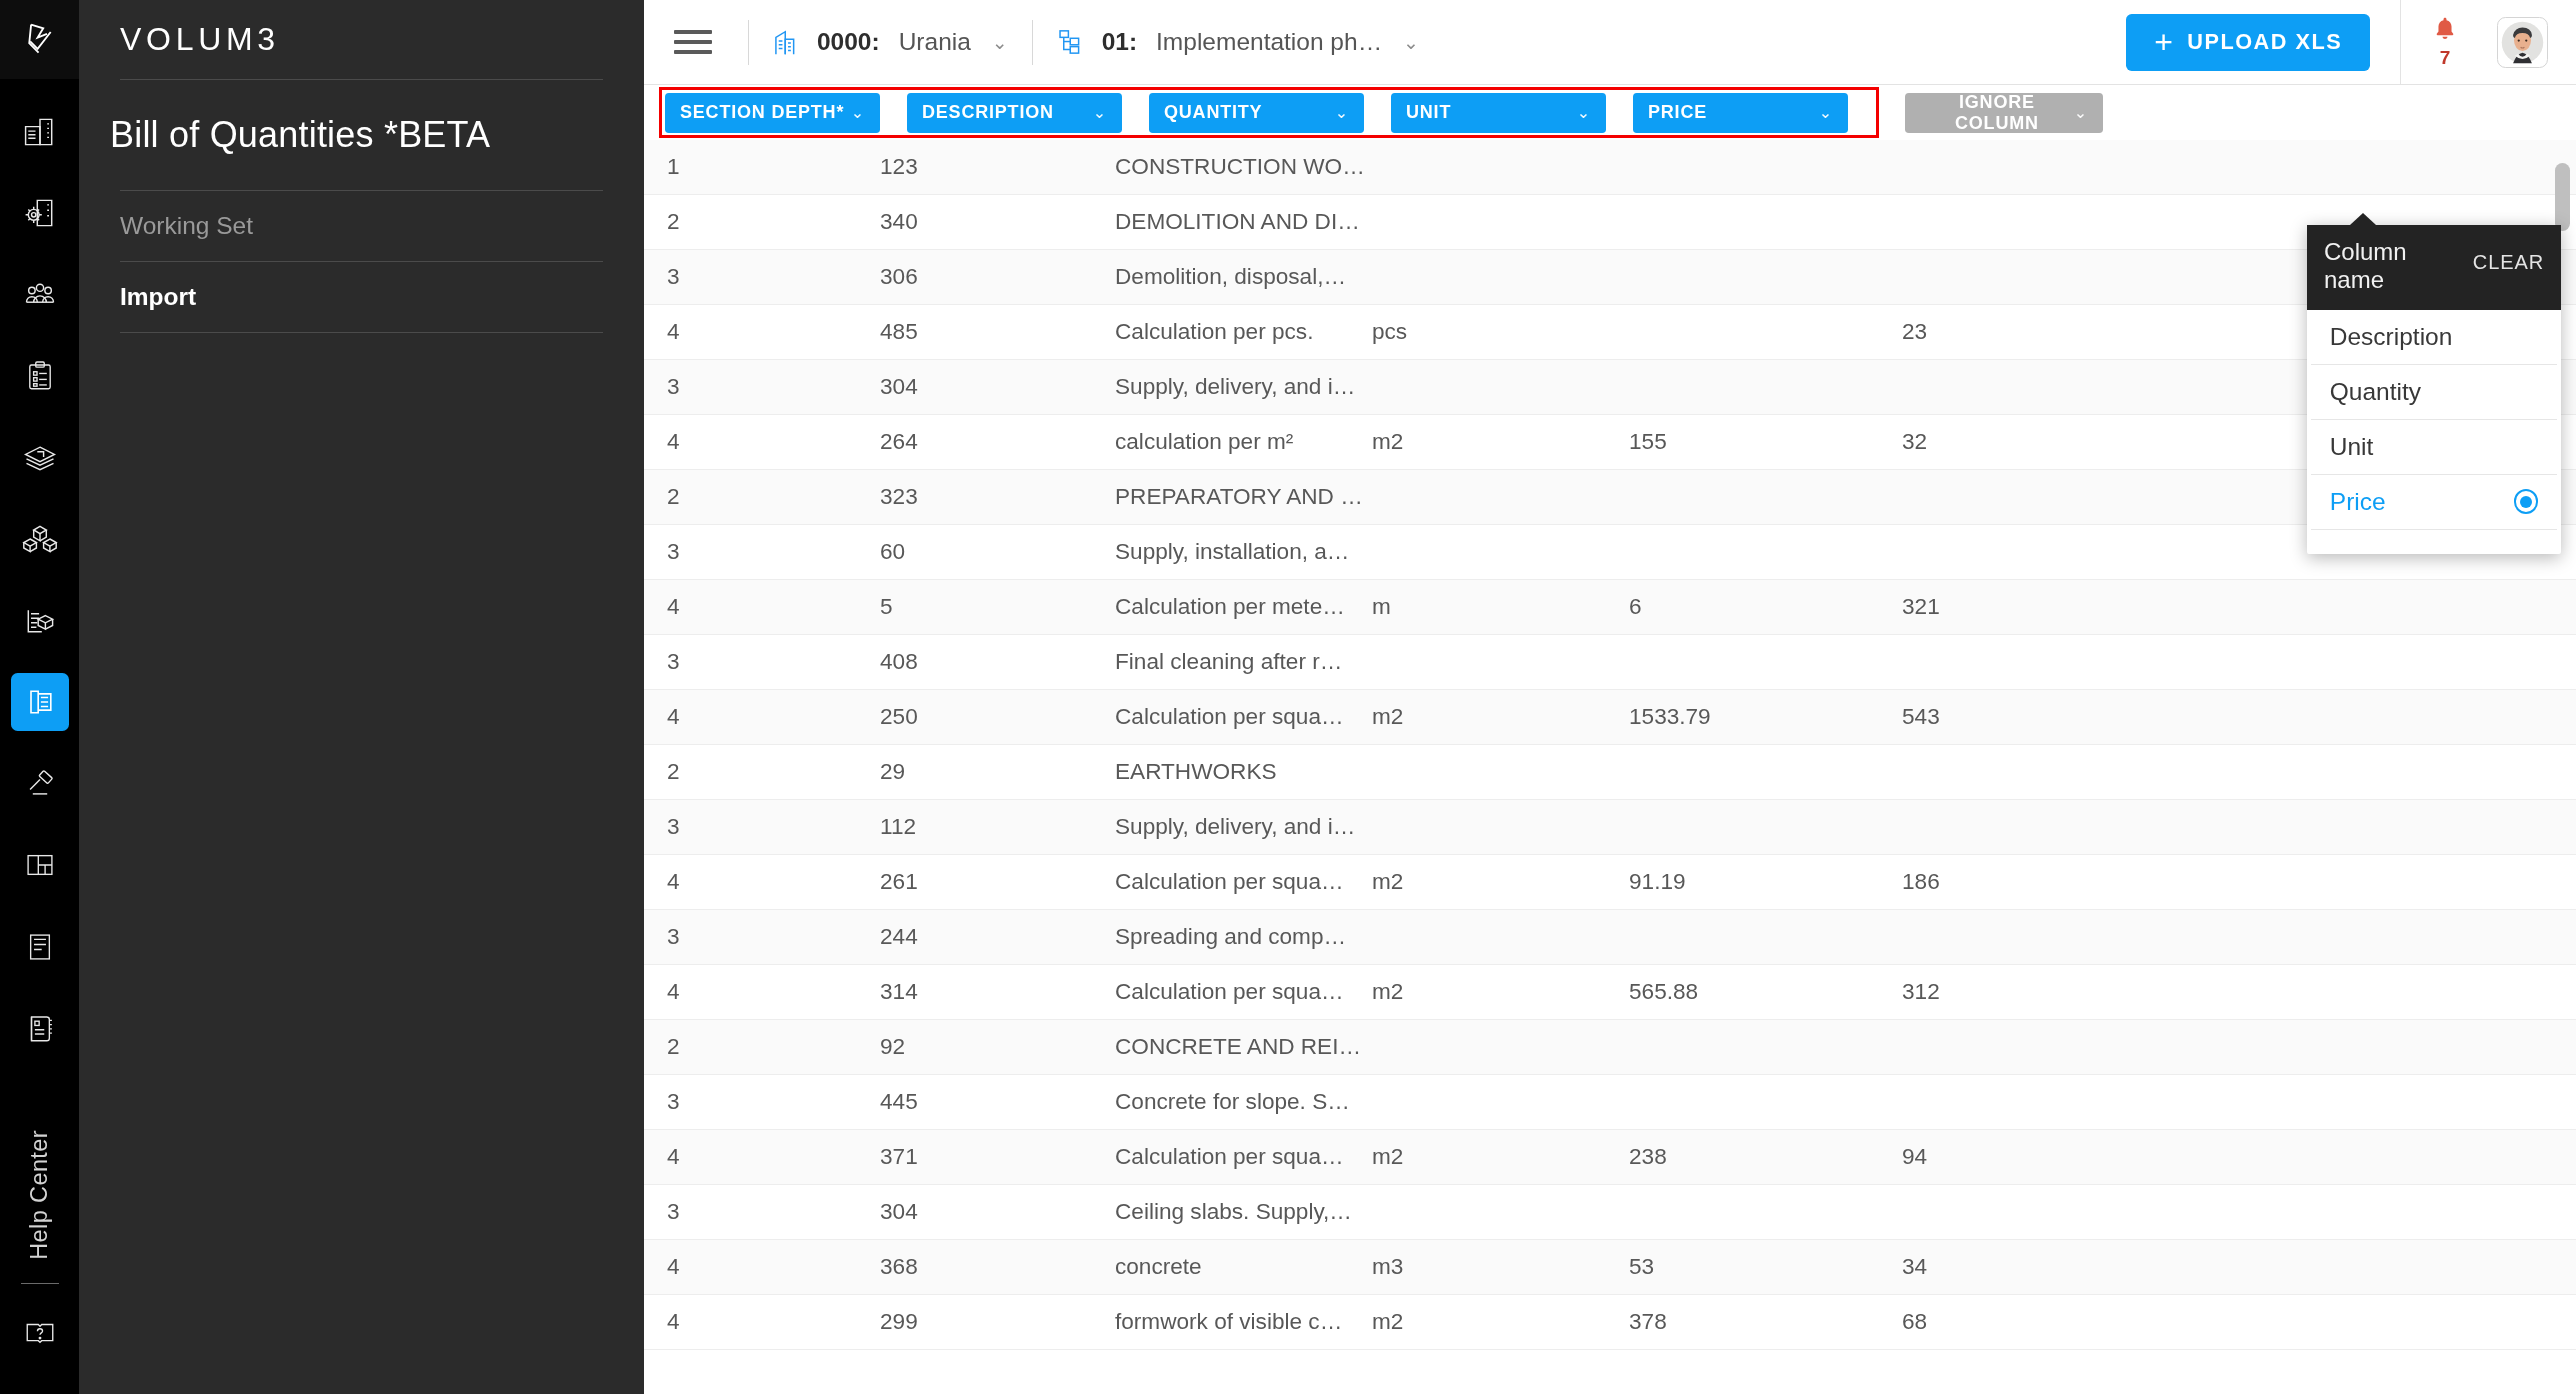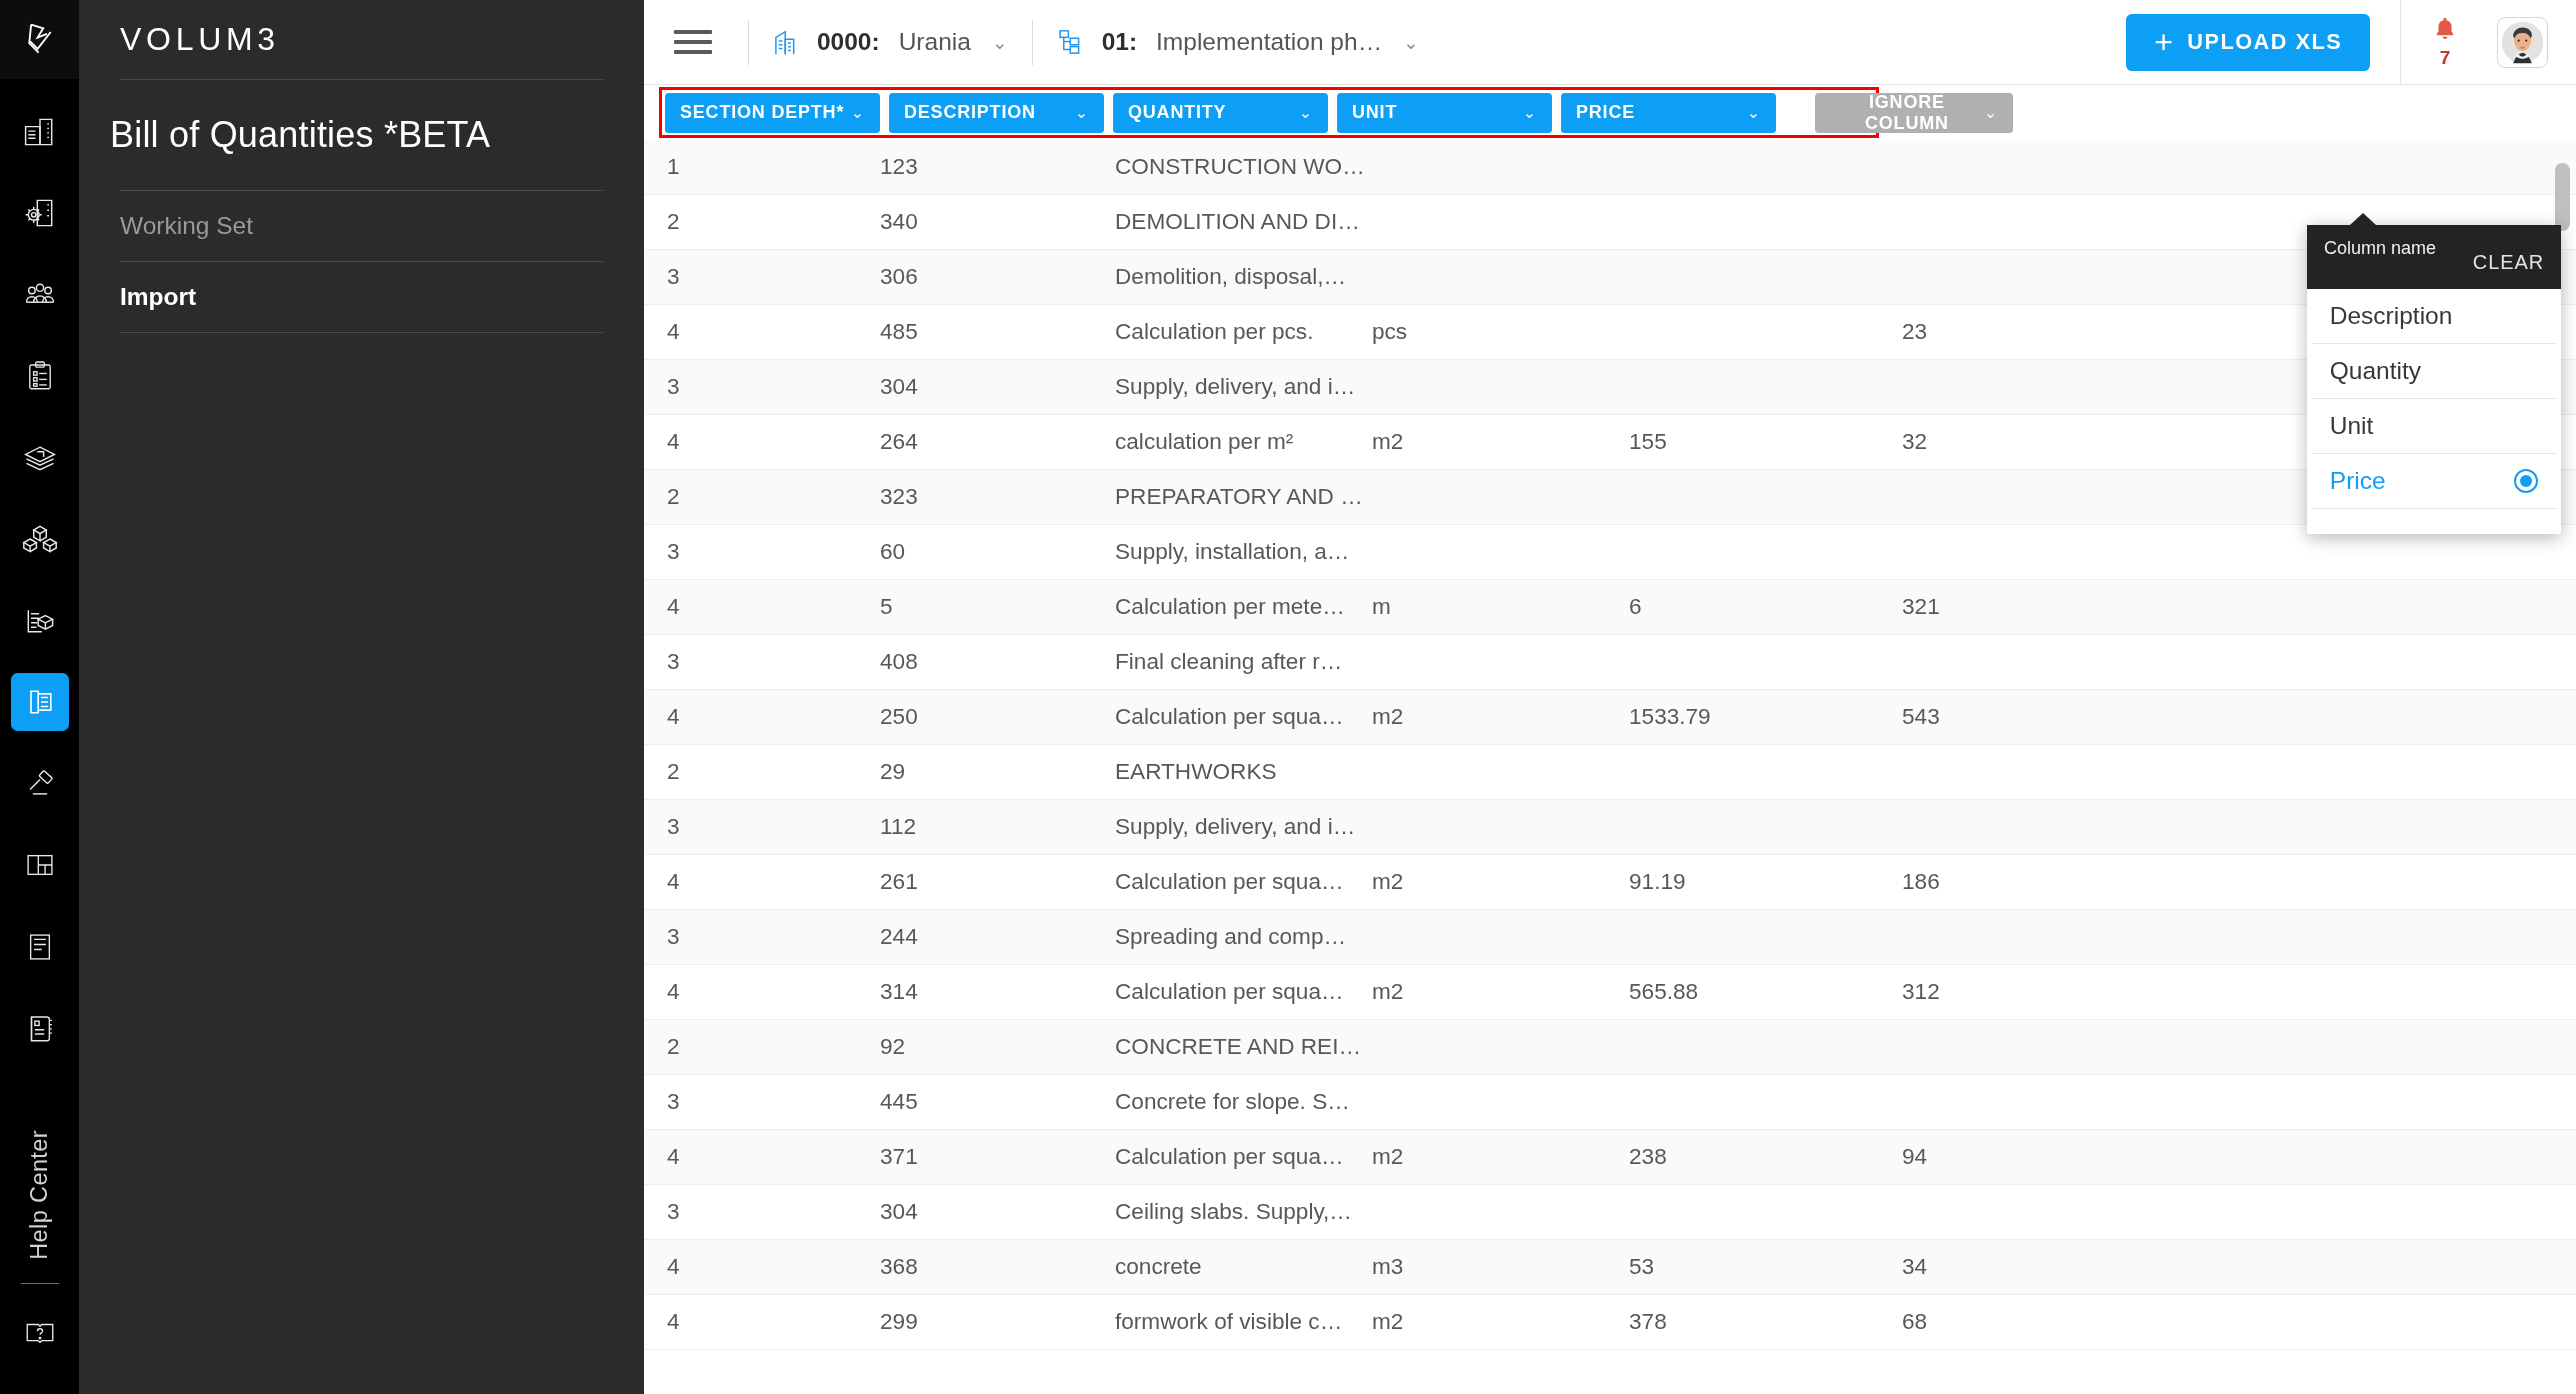--- a/index.html
+++ b/index.html
@@ -107,21 +107,21 @@
   .btn-import {
     background: #0d9ef5; color: #fff; border: none; border-radius: 5.7px;
     height: 58px; width: 256px; font-size: 23.5px; font-weight: 700; letter-spacing: 1.4px;
     cursor: pointer; font-family: "Liberation Sans", sans-serif;
   }
 
   
   .colbar-outer { position: relative; flex: 0 0 55px; height: 55px; background:#fff; }
   .colbar {
     position: absolute; left: 0; top: 0; height: 55px; width: 100%;
-    display: flex; align-items: center; padding-left: 21px; gap: 9px;
+    display: flex; align-items: center; padding-left: 21px; gap: 27px;
   }
   .redbox {
     position: absolute; left: 15px; top: 1.9px; width: 1220px; height: 51px;
     border: 3.8px solid #f40000; pointer-events: none; z-index: 6;
   }
   .colbtn {
     height: 40px; width: 215px; background: #0d9ef5; color: #fff; border: none;
     border-radius: 3.8px; display: flex; align-items: center; justify-content: space-between;
     padding: 0 15px; font-size: 18px; font-weight: 700; letter-spacing: 0.8px;
     cursor: pointer; font-family: "Liberation Sans", sans-serif; flex: 0 0 215px;
@@ -154,21 +154,21 @@
   
   .dropdown {
     position: absolute; left: 1663px; top: 225px; width: 254px;
     background: #fff; box-shadow: 0 3.8px 17px rgba(0,0,0,.28); z-index: 30;
     border-radius: 1.9px;
   }
   .dd-head {
     background: #232323; color: #fff; display: flex; align-items: flex-start;
     justify-content: space-between; padding: 13px 17px 15px 17px; position: relative;
   }
-  .dd-head .lbl { font-size: 18px; line-height: 1.18; width: 113px; color: #f1f1f1; }
+  .dd-head .lbl { font-size: 24px; line-height: 1.18; width: 113px; color: #f1f1f1; }
   .dd-head .clr { font-size: 20px; letter-spacing: 0.9px; color: #e4e4e4; cursor: pointer;
                   margin-top: 13px; font-weight: 400; }
   .dd-caret {
     position: absolute; top: -12.2px; left: 43px; width: 0; height: 0;
     border-left: 13px solid transparent; border-right: 13px solid transparent;
     border-bottom: 12.2px solid #232323;
   }
   .dd-item {
     display: flex; align-items: center; justify-content: space-between;
     padding: 13px 19px 13px 19px; font-size: 24.5px; color: #383838; cursor: pointer;

